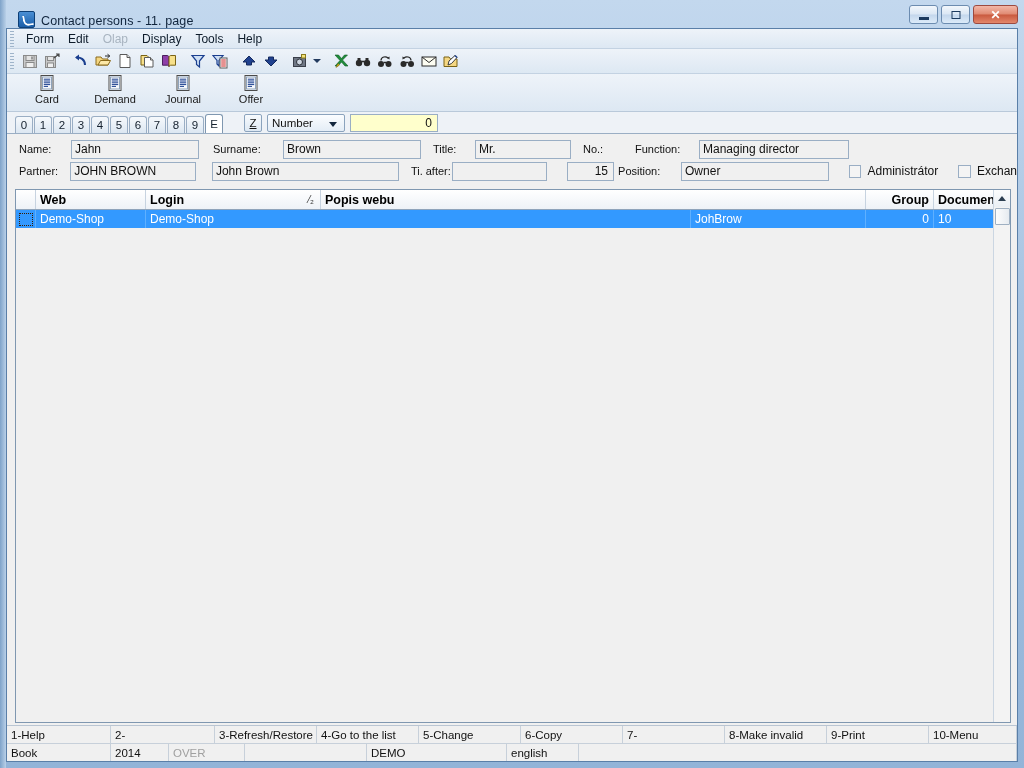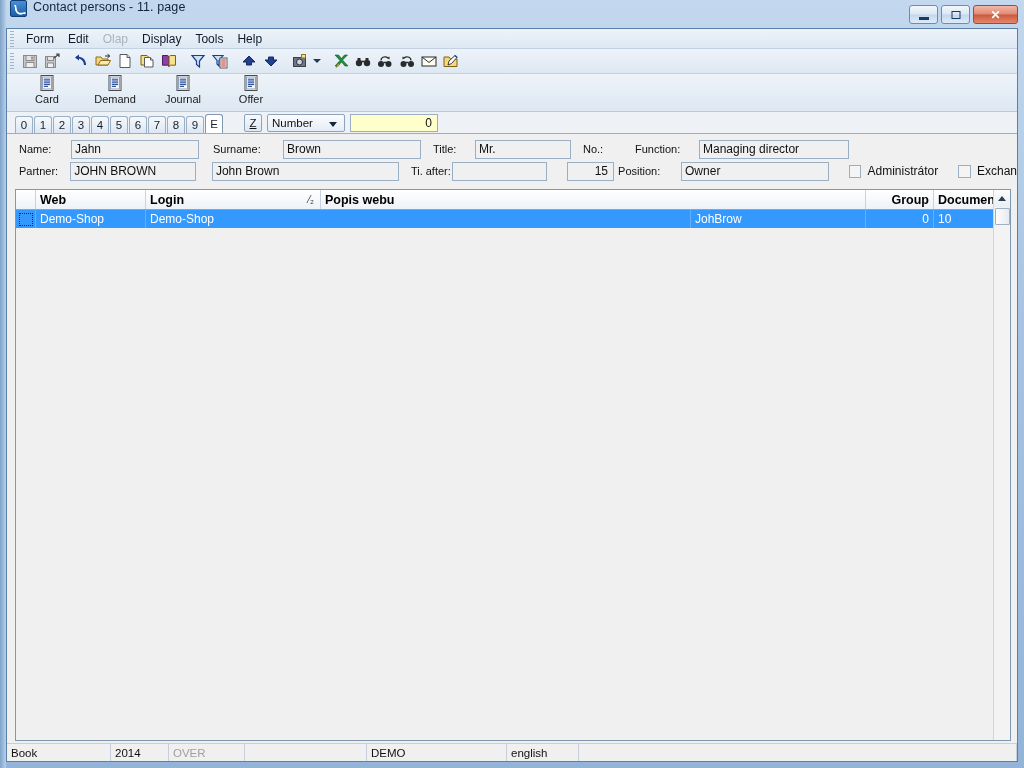--- a/index.html
+++ b/index.html
@@ -19,22 +19,22 @@
     display: flex; flex-direction: column;
   }
   #window::before {
     content: ""; position: absolute; left: 0; top: 0; bottom: 0; width: 6px;
     background: linear-gradient(to right, #7fa3c9, #b9d0e8);
   }
 
   
   .titlebar {
     height: 28px; flex: 0 0 28px;
-    display: flex; align-items: flex-start;
-    padding-left: 4px;
+    display: flex; align-items: flex-end;
+    padding-left: 12px;
     position: relative;
   }
   .app-icon {
     width: 17px; height: 17px; margin-right: 6px; flex: 0 0 17px;
     background: linear-gradient(to bottom, #4a8fd4, #1b5ea8);
     border: 1px solid #0d3f76; border-radius: 2px;
     position: relative;
   }
   .app-icon::after {
     content: ""; position: absolute; left: 4px; top: 3px;
@@ -640,20 +640,32 @@
       </div>
 
       <div class="vscroll">
         <div class="vs-btn">
           <span class="vs-arrow-up"></span>
         </div>
         <div class="vs-thumb"></div>
       </div>
     </div>
 
+    <div class="fkeybar">
+      <div class="fkey" style="width:104px; flex:0 0 104px">1-Help</div>
+      <div class="fkey" style="width:104px; flex:0 0 104px">2-</div>
+      <div class="fkey" style="width:102px; flex:0 0 102px">3-Refresh/Restore</div>
+      <div class="fkey" style="width:102px; flex:0 0 102px">4-Go to the list</div>
+      <div class="fkey" style="width:102px; flex:0 0 102px">5-Change</div>
+      <div class="fkey" style="width:102px; flex:0 0 102px">6-Copy</div>
+      <div class="fkey" style="width:102px; flex:0 0 102px">7-</div>
+      <div class="fkey" style="width:102px; flex:0 0 102px">8-Make invalid</div>
+      <div class="fkey" style="width:102px; flex:0 0 102px">9-Print</div>
+      <div class="fkey" style="flex:1 1 auto">10-Menu</div>
+    </div>
 
     <div class="statusbar">
       <div class="scell" style="width:104px; flex:0 0 104px">Book</div>
       <div class="scell" style="width:58px; flex:0 0 58px">2014</div>
       <div class="scell dim" style="width:76px; flex:0 0 76px">OVER</div>
       <div class="scell" style="width:122px; flex:0 0 122px"></div>
       <div class="scell" style="width:140px; flex:0 0 140px">DEMO</div>
       <div class="scell" style="width:72px; flex:0 0 72px">english</div>
       <div class="scell" style="flex:1 1 auto"></div>
     </div>

